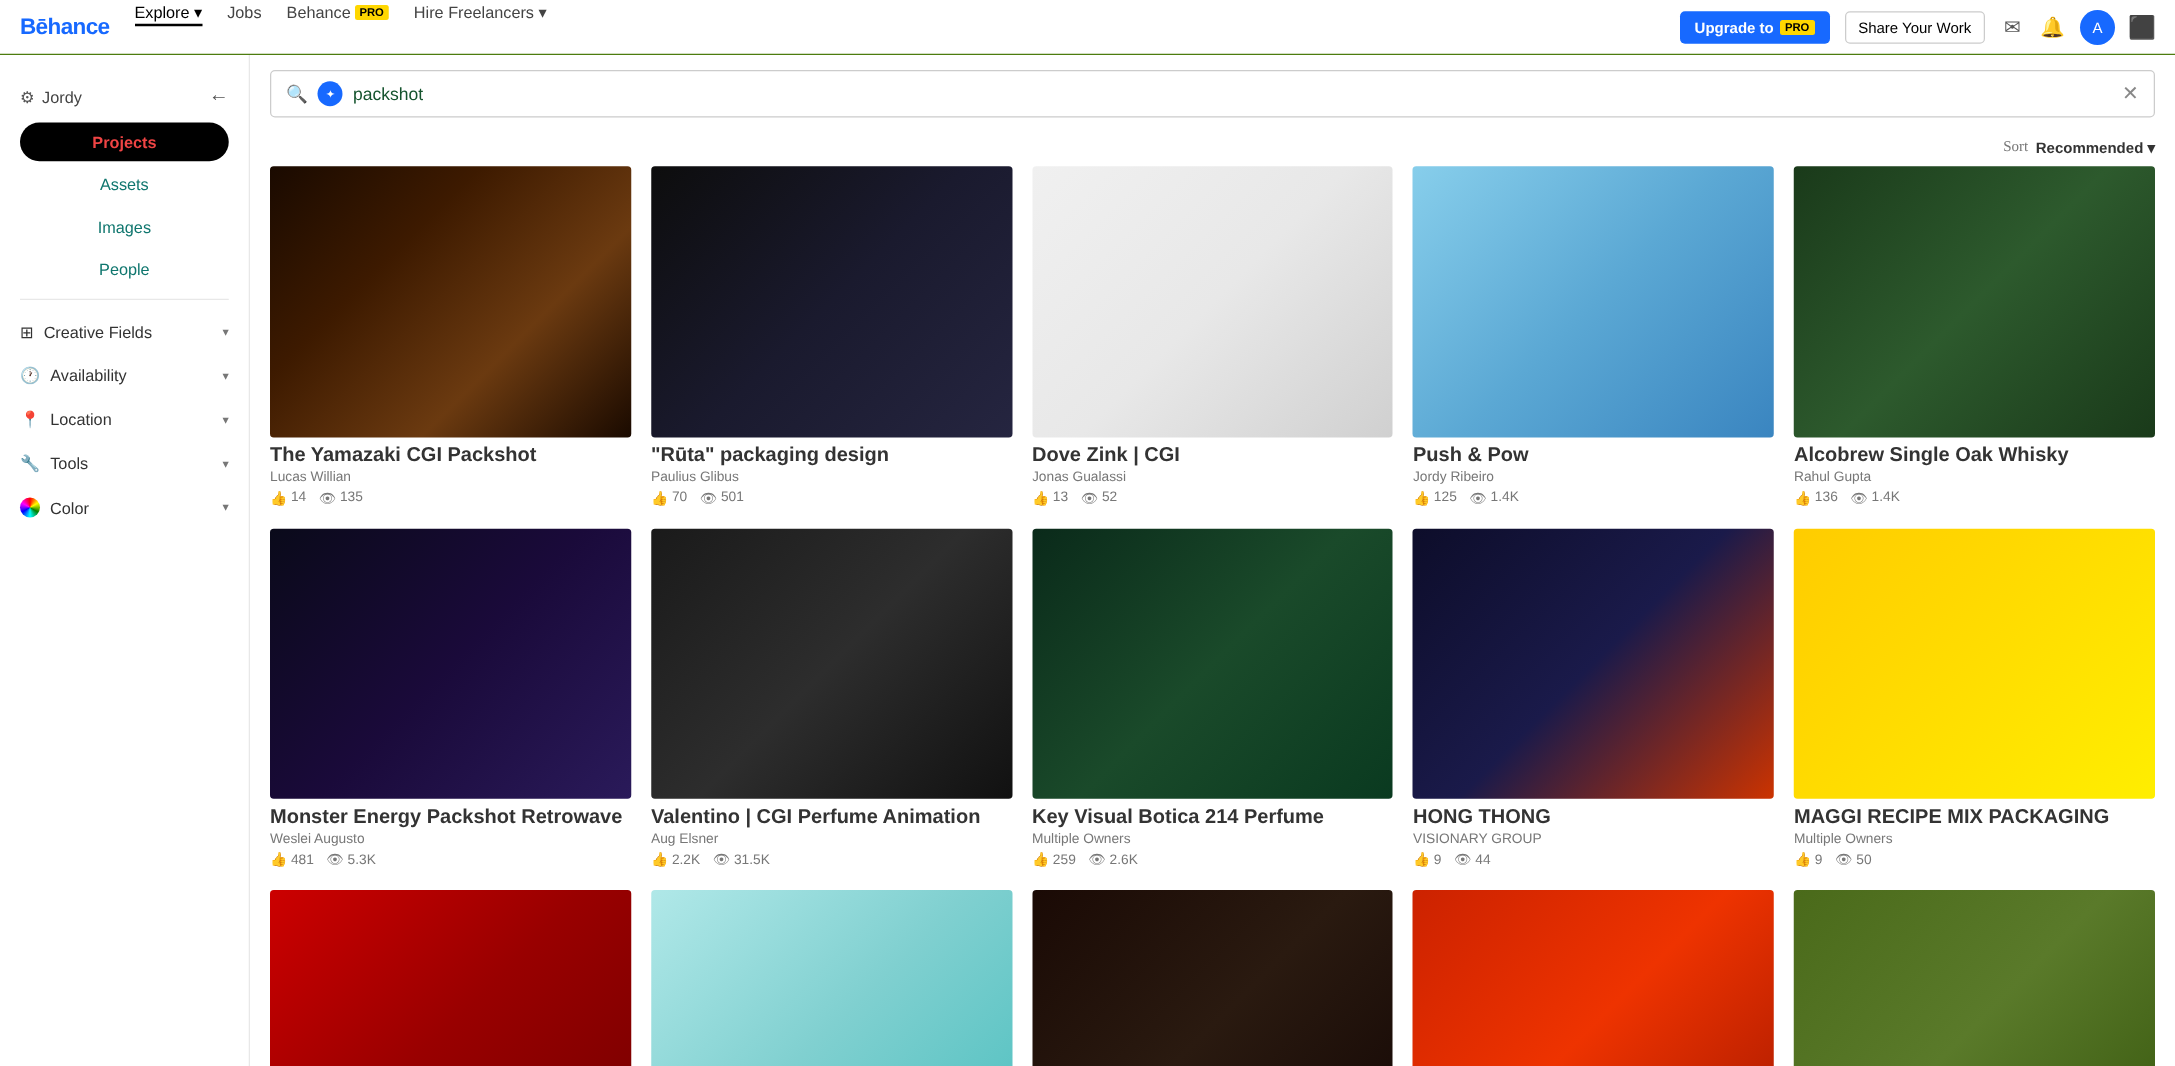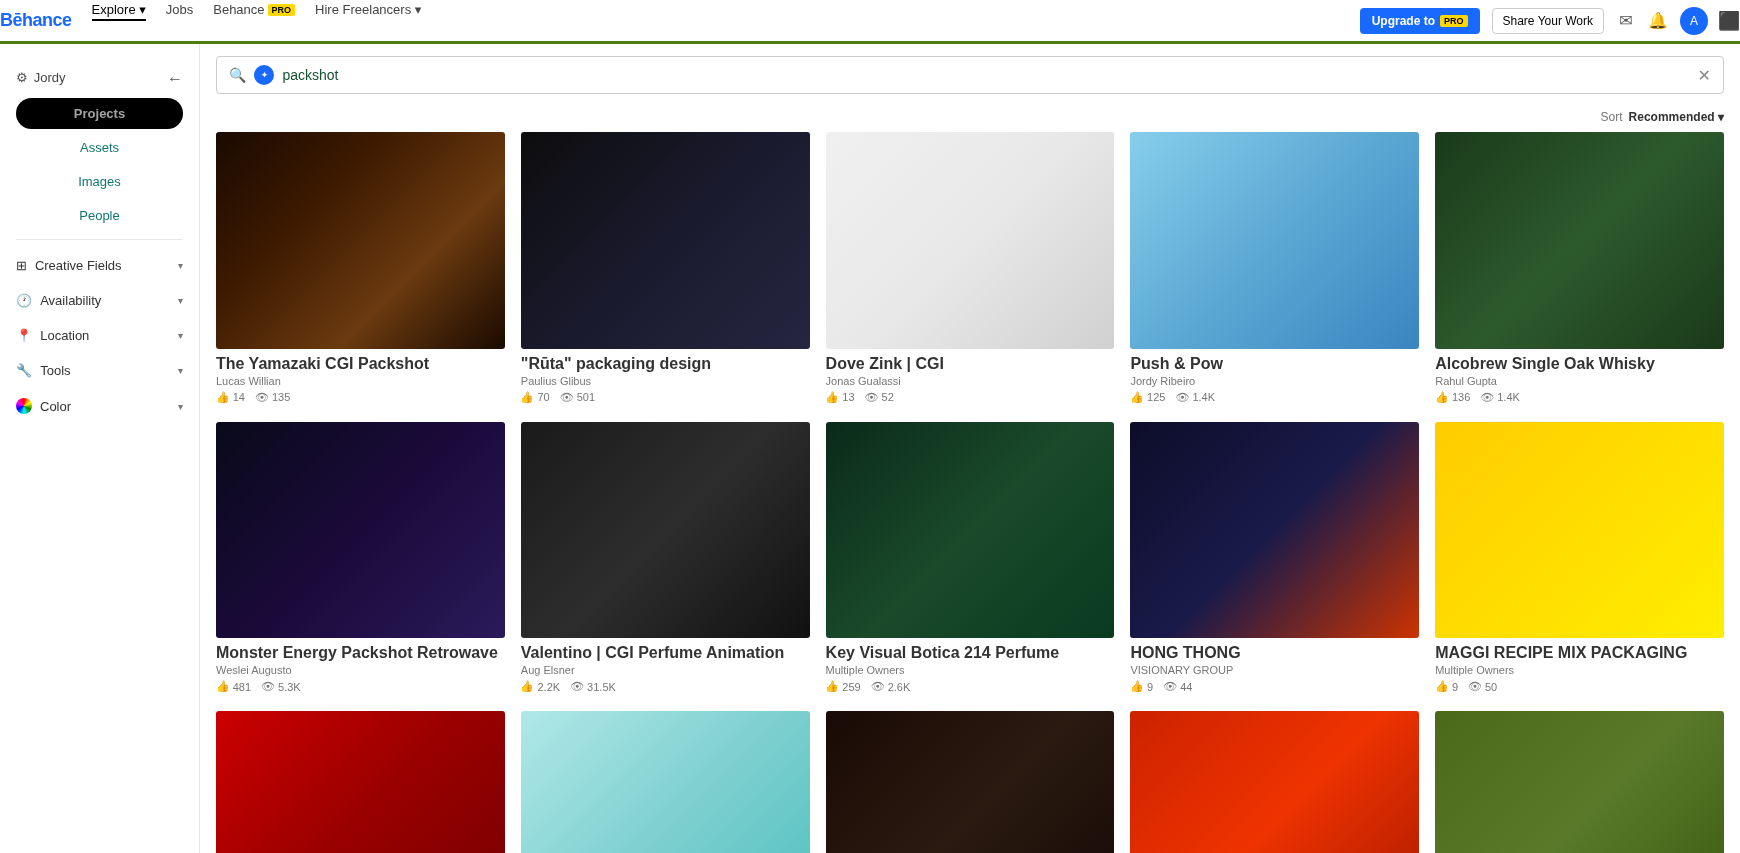--- a/index.html
+++ b/index.html
@@ -1,22 +1,22 @@
 <!DOCTYPE html>
 <html><head>
   <meta charset="utf-8">
   <style>
     * { box-sizing: border-box; margin: 0; padding: 0; }
     body { font-family: -apple-system, BlinkMacSystemFont, 'Segoe UI', sans-serif; background: #fff; color: #333; font-size: 12px; overflow-x: hidden; }
 
     
     .topnav {
       display: flex; align-items: center; height: 44px;
-      background: #fff; border-bottom: 3px solid #4d7c0f;
-      padding: 0 0; gap: 20px; position: fixed; top: 0; left: 0; right: 0; z-index: 100;
+      background: #fff; border-bottom: 1px solid #4d7c0f;
+      padding: 0 16px; gap: 20px; position: fixed; top: 0; left: 0; right: 0; z-index: 100;
     }
     .topnav-logo { font-weight: 700; font-size: 18px; letter-spacing: -0.5px; color: #1769ff; }
     .topnav-link {
       font-size: 13px; color: #444; cursor: pointer; display: flex; align-items: center; gap: 3px;
       padding: 2px 0; border-bottom: 2px solid transparent;
     }
     .topnav-link.active { color: #000; border-bottom: 2px solid #000; }
     .topnav-spacer { flex: 1; }
     .topnav-actions { display: flex; align-items: center; gap: 12px; }
     .upgrade-btn {
@@ -49,21 +49,21 @@
       display: flex; align-items: center; justify-content: space-between;
       padding: 8px 16px; font-size: 13px; color: #444; cursor: pointer;
     }
     .sidebar-filter-header .filter-icon { font-size: 13px; color: #555; }
     .sidebar-filter-collapse { font-size: 16px; cursor: pointer; color: #555; }
     .sidebar-type-btn {
       display: block; width: calc(100% - 32px); margin: 3px 16px;
       padding: 8px 12px; border-radius: 20px; border: none; background: transparent;
       text-align: center; cursor: pointer; font-size: 13px; color: #0f766e;
     }
-    .sidebar-type-btn.active { background: #000; color: #a3a3a3; font-weight: 600; }
+    .sidebar-type-btn.active { background: #000; color: #ef4444; font-weight: 600; }
     .sidebar-divider { height: 1px; background: #e8e8e8; margin: 8px 16px; }
     .sidebar-accordion {
       display: flex; align-items: center; justify-content: space-between;
       padding: 10px 16px; font-size: 13px; color: #333; cursor: pointer;
     }
     .sidebar-accordion .acc-left { display: flex; align-items: center; gap: 8px; }
     .color-wheel { width: 16px; height: 16px; border-radius: 50%;
       background: conic-gradient(red, yellow, green, cyan, blue, magenta, red); }
 
     
@@ -83,21 +83,21 @@
     .search-badge {
       width: 20px; height: 20px; border-radius: 50%; background: #1769ff;
       display: flex; align-items: center; justify-content: center; color: #fff; font-size: 9px;
     }
 
     
     .results-header {
       display: flex; align-items: center; justify-content: flex-end;
       margin-bottom: 8px; gap: 6px; font-size: 12px; color: #777;
     }
-    .results-header .sort-label { font-size: 12px; color: #777; }
+    .results-header .sort-label { font-size: 12px; color: #777; font-family: Liberation Serif, serif; }
     .results-header .sort-value { font-size: 12px; font-weight: 600; color: #333; cursor: pointer; }
 
     
     .projects-grid {
       display: grid;
       grid-template-columns: repeat(5, 1fr);
       gap: 16px;
     }
     .project-card { cursor: pointer; }
     .project-thumb {

